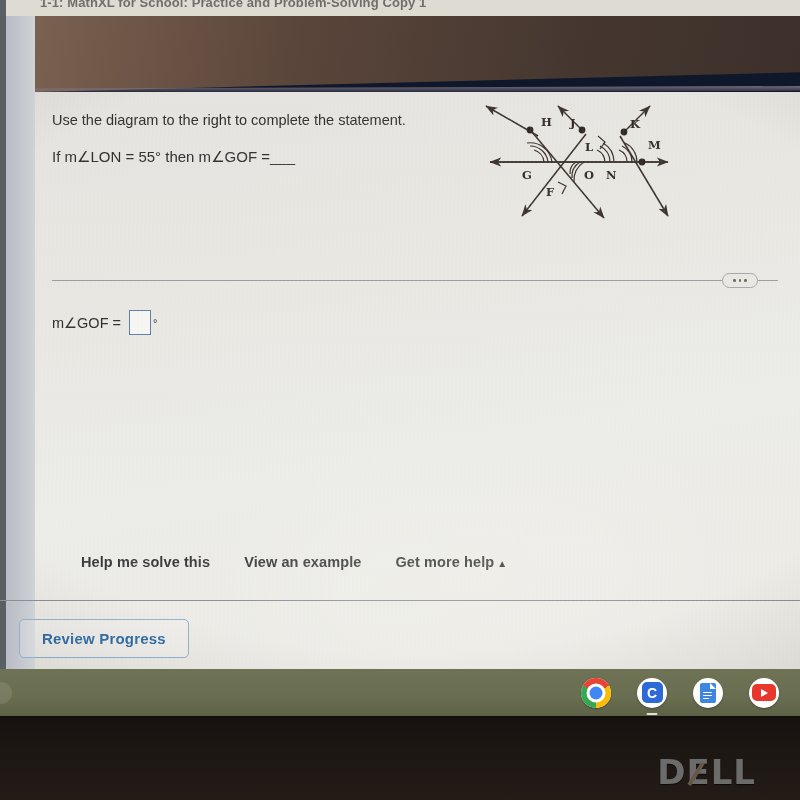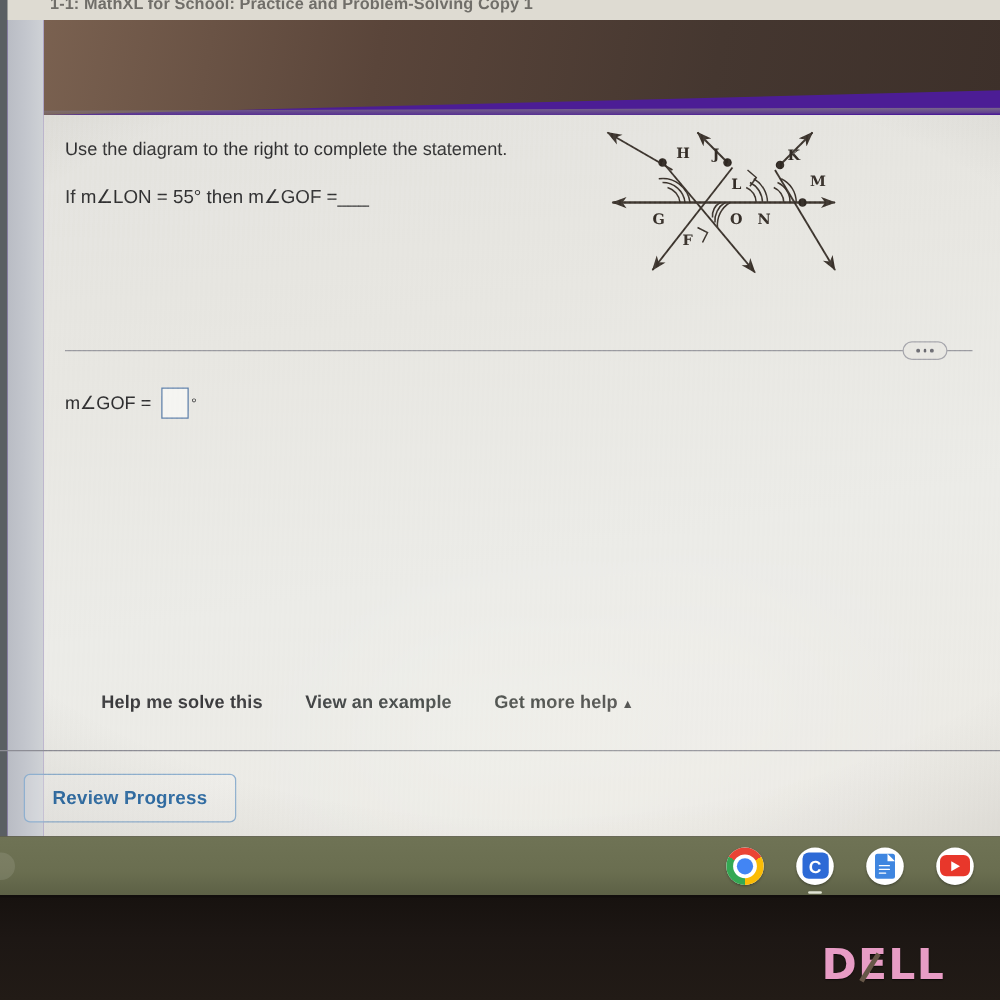--- a/index.html
+++ b/index.html
@@ -29,21 +29,21 @@
     background: linear-gradient(180deg, #17120f 0%, #1d1714 40%, #221b16 100%);
   }
   #dell-logo {
     position: absolute;
     right: 44px;
     top: 752px;
     font-family: "DejaVu Sans", sans-serif;
     font-weight: bold;
     font-size: 34px;
     letter-spacing: 1px;
-    color: #f9a8d4;
+    color: #737373;
     text-shadow: 0 1px 1px rgba(0,0,0,.7);
     opacity: .92;
   }
   #dell-logo .oslash {
     display: inline-block;
     position: relative;
   }
   #dell-logo .oslash:after {
     content: "";
     position: absolute;
@@ -115,21 +115,21 @@
 
   .ico-youtube { background:#fff; display:flex; align-items:center; justify-content:center; }
   .ico-youtube .yt { width: 24px; height: 17px; background:#e8372b; border-radius:5px; display:flex; align-items:center; justify-content:center; }
   .ico-youtube .yt:after { content:""; border-style:solid; border-width:4.5px 0 4.5px 7.5px; border-color: transparent transparent transparent #fff; }
 
   
   #page {
     position: absolute;
     left: 0; top: 0; right: 0;
     bottom: 47px;
-    background: #4c1d95;
+    background: #0f172a;
     padding-left: 22px;
   }
 
   
   #rail-dark {
     position: absolute; left: 0; top: 0; bottom: 0; width: 6px;
     background: #5a5f63;
   }
   #rail-light {
     position: absolute; left: 6px; top: 16px; bottom: 0; width: 29px;

